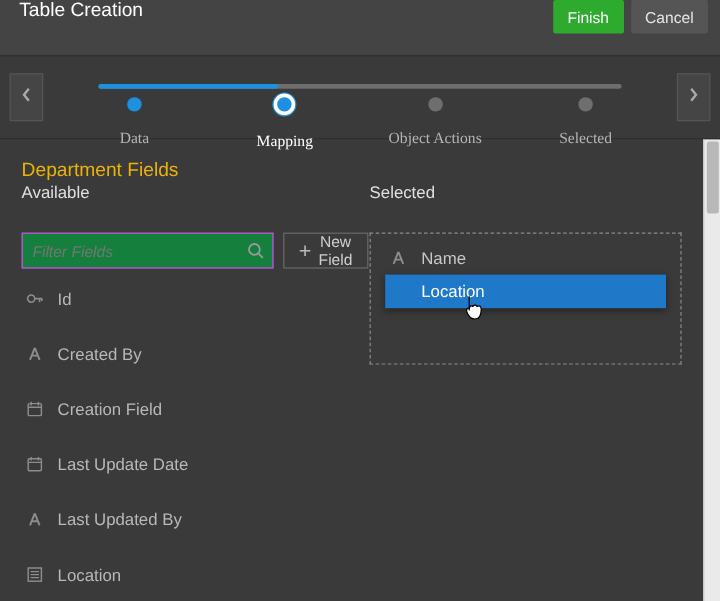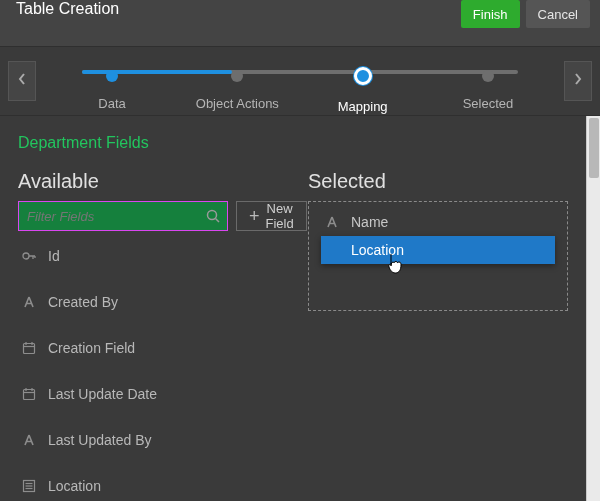--- a/index.html
+++ b/index.html
@@ -34,21 +34,21 @@
     flex: 1; position: relative; height: 52px; margin: 0 16px;
   }
   .track {
     position: absolute; top: 15px; left: 30px; right: 30px; height: 4px;
     background: #6e6e6e; border-radius: 2px;
   }
   .track-fill {
     position: absolute; top: 15px; left: 30px; height: 4px;
     width: 150px; background: #1e90e0; border-radius: 2px;
   }
-  .steps { position: absolute; top: 4px; left: 0; right: 0; display: flex; justify-content: space-between; }
+  .steps { position: absolute; top: 15px; left: 0; right: 0; display: flex; justify-content: space-between; font-family: Liberation Serif, serif; }
   .step { display: flex; flex-direction: column; align-items: center; width: 120px; }
   .dot {
     width: 12px; height: 12px; border-radius: 50%; background: #6e6e6e;
     margin-top: 11px; position: relative;
   }
   .dot.done { background: #1e90e0; }
   .dot.current {
     width: 18px; height: 18px; margin-top: 8px; background: #1e90e0;
     border: 3px solid #fff; box-shadow: 0 0 0 1px #1e90e0;
   }
@@ -57,24 +57,24 @@
 
   .body {
     flex: 1; overflow: hidden; display:flex;
   }
   .body-scroll { flex:1; overflow-y: auto; padding: 18px 18px 8px 18px; }
   .scrollbar {
     width: 14px; background: #eaeaea; display:flex; flex-direction:column; align-items:center;
     border-left:1px solid #c9c9c9;
   }
   .thumb { width:10px; height:60px; background:#b8b8b8; margin-top:2px; border-radius:2px; }
-  .section-title { color: #22c55e; font-size: 16px; font-weight: 400; margin-bottom: 18px; }
+  .section-title { color: #eab308; font-size: 16px; font-weight: 400; }
   .cols { display: flex; gap: 30px; }
   .col { flex: 1; min-width: 0; }
-  .col-head { color: #e0e0e0; font-size: 20px; margin-bottom: 8px; }
+  .col-head { color: #e0e0e0; font-size: 14px; margin-bottom: 26px; }
 
   .filter-row { display: flex; gap: 8px; margin-bottom: 14px; }
   .filter {
     flex: 1; height: 30px; background: #15803d; border: 1px solid #d946ef;
     display: flex; align-items: center; padding: 0 6px 0 8px;
   }
   .filter input {
     flex:1; background: transparent; border: none; outline: none; color: #ccc;
     font-style: italic; font-size: 13px;
   }
@@ -135,26 +135,26 @@
     </div>
     <div class="stepper">
       <div class="track"></div>
       <div class="track-fill"></div>
       <div class="steps">
         <div class="step">
           <div class="dot done"></div>
           <div class="steplabel">Data</div>
         </div>
         <div class="step">
+          <div class="dot current"></div>
+          <div class="steplabel current">Mapping</div>
+        </div>
+        <div class="step">
           <div class="dot"></div>
           <div class="steplabel">Object Actions</div>
-        </div>
-        <div class="step">
-          <div class="dot current"></div>
-          <div class="steplabel current">Mapping</div>
         </div>
         <div class="step">
           <div class="dot"></div>
           <div class="steplabel">Selected</div>
         </div>
       </div>
     </div>
     <div class="navarrow">
       <span>
         <svg width="10" height="14" viewBox="0 0 10 14">

